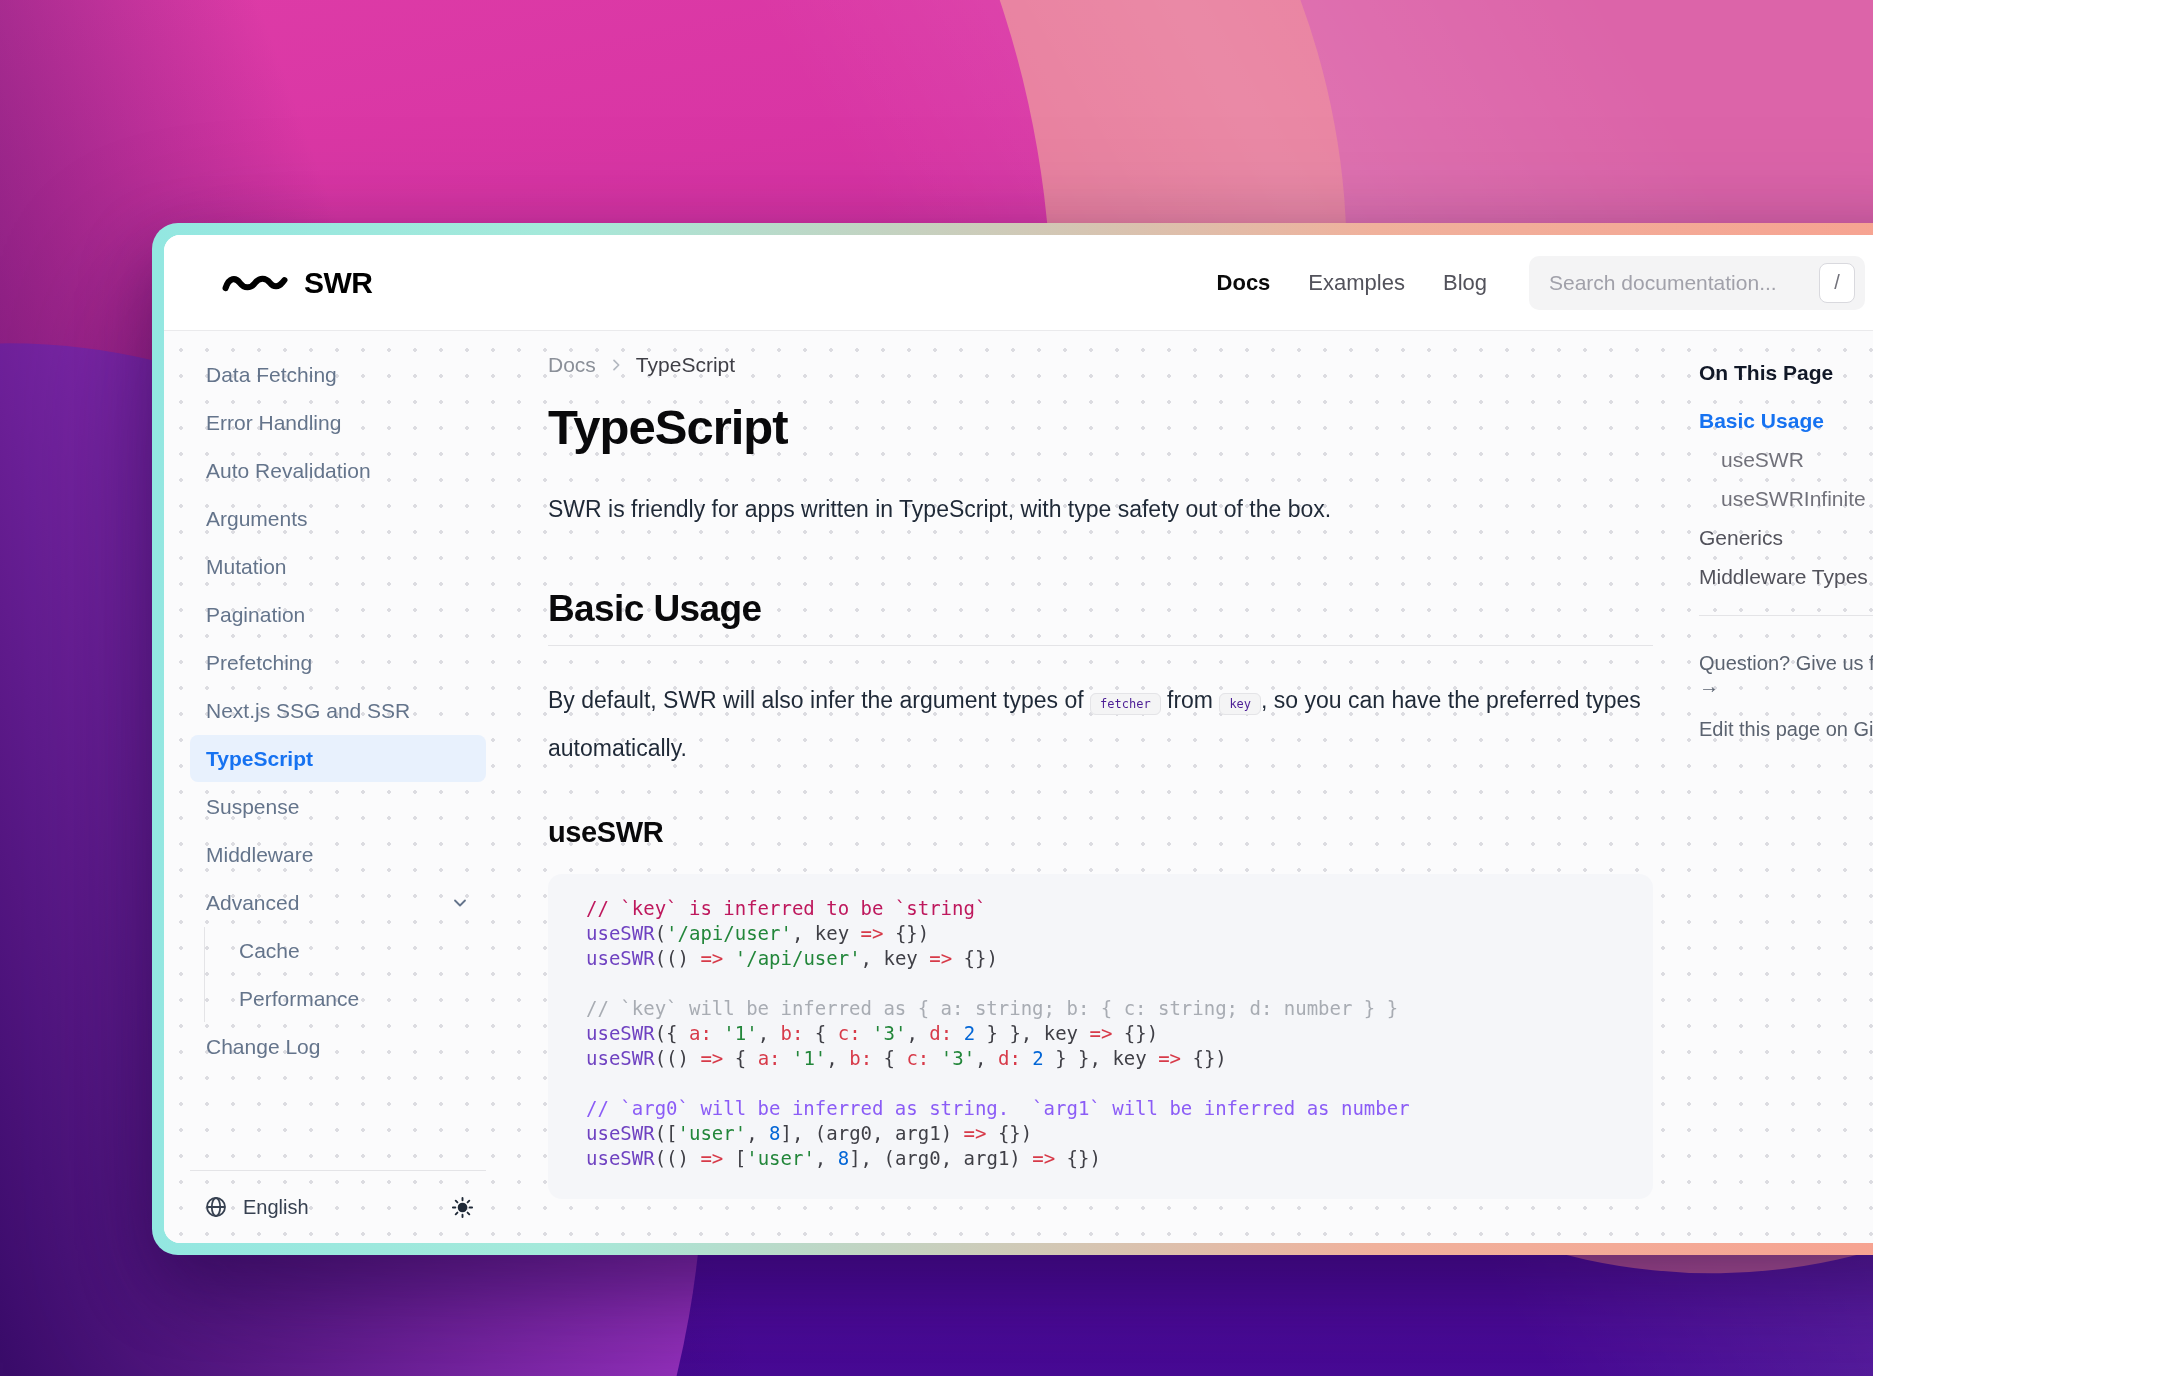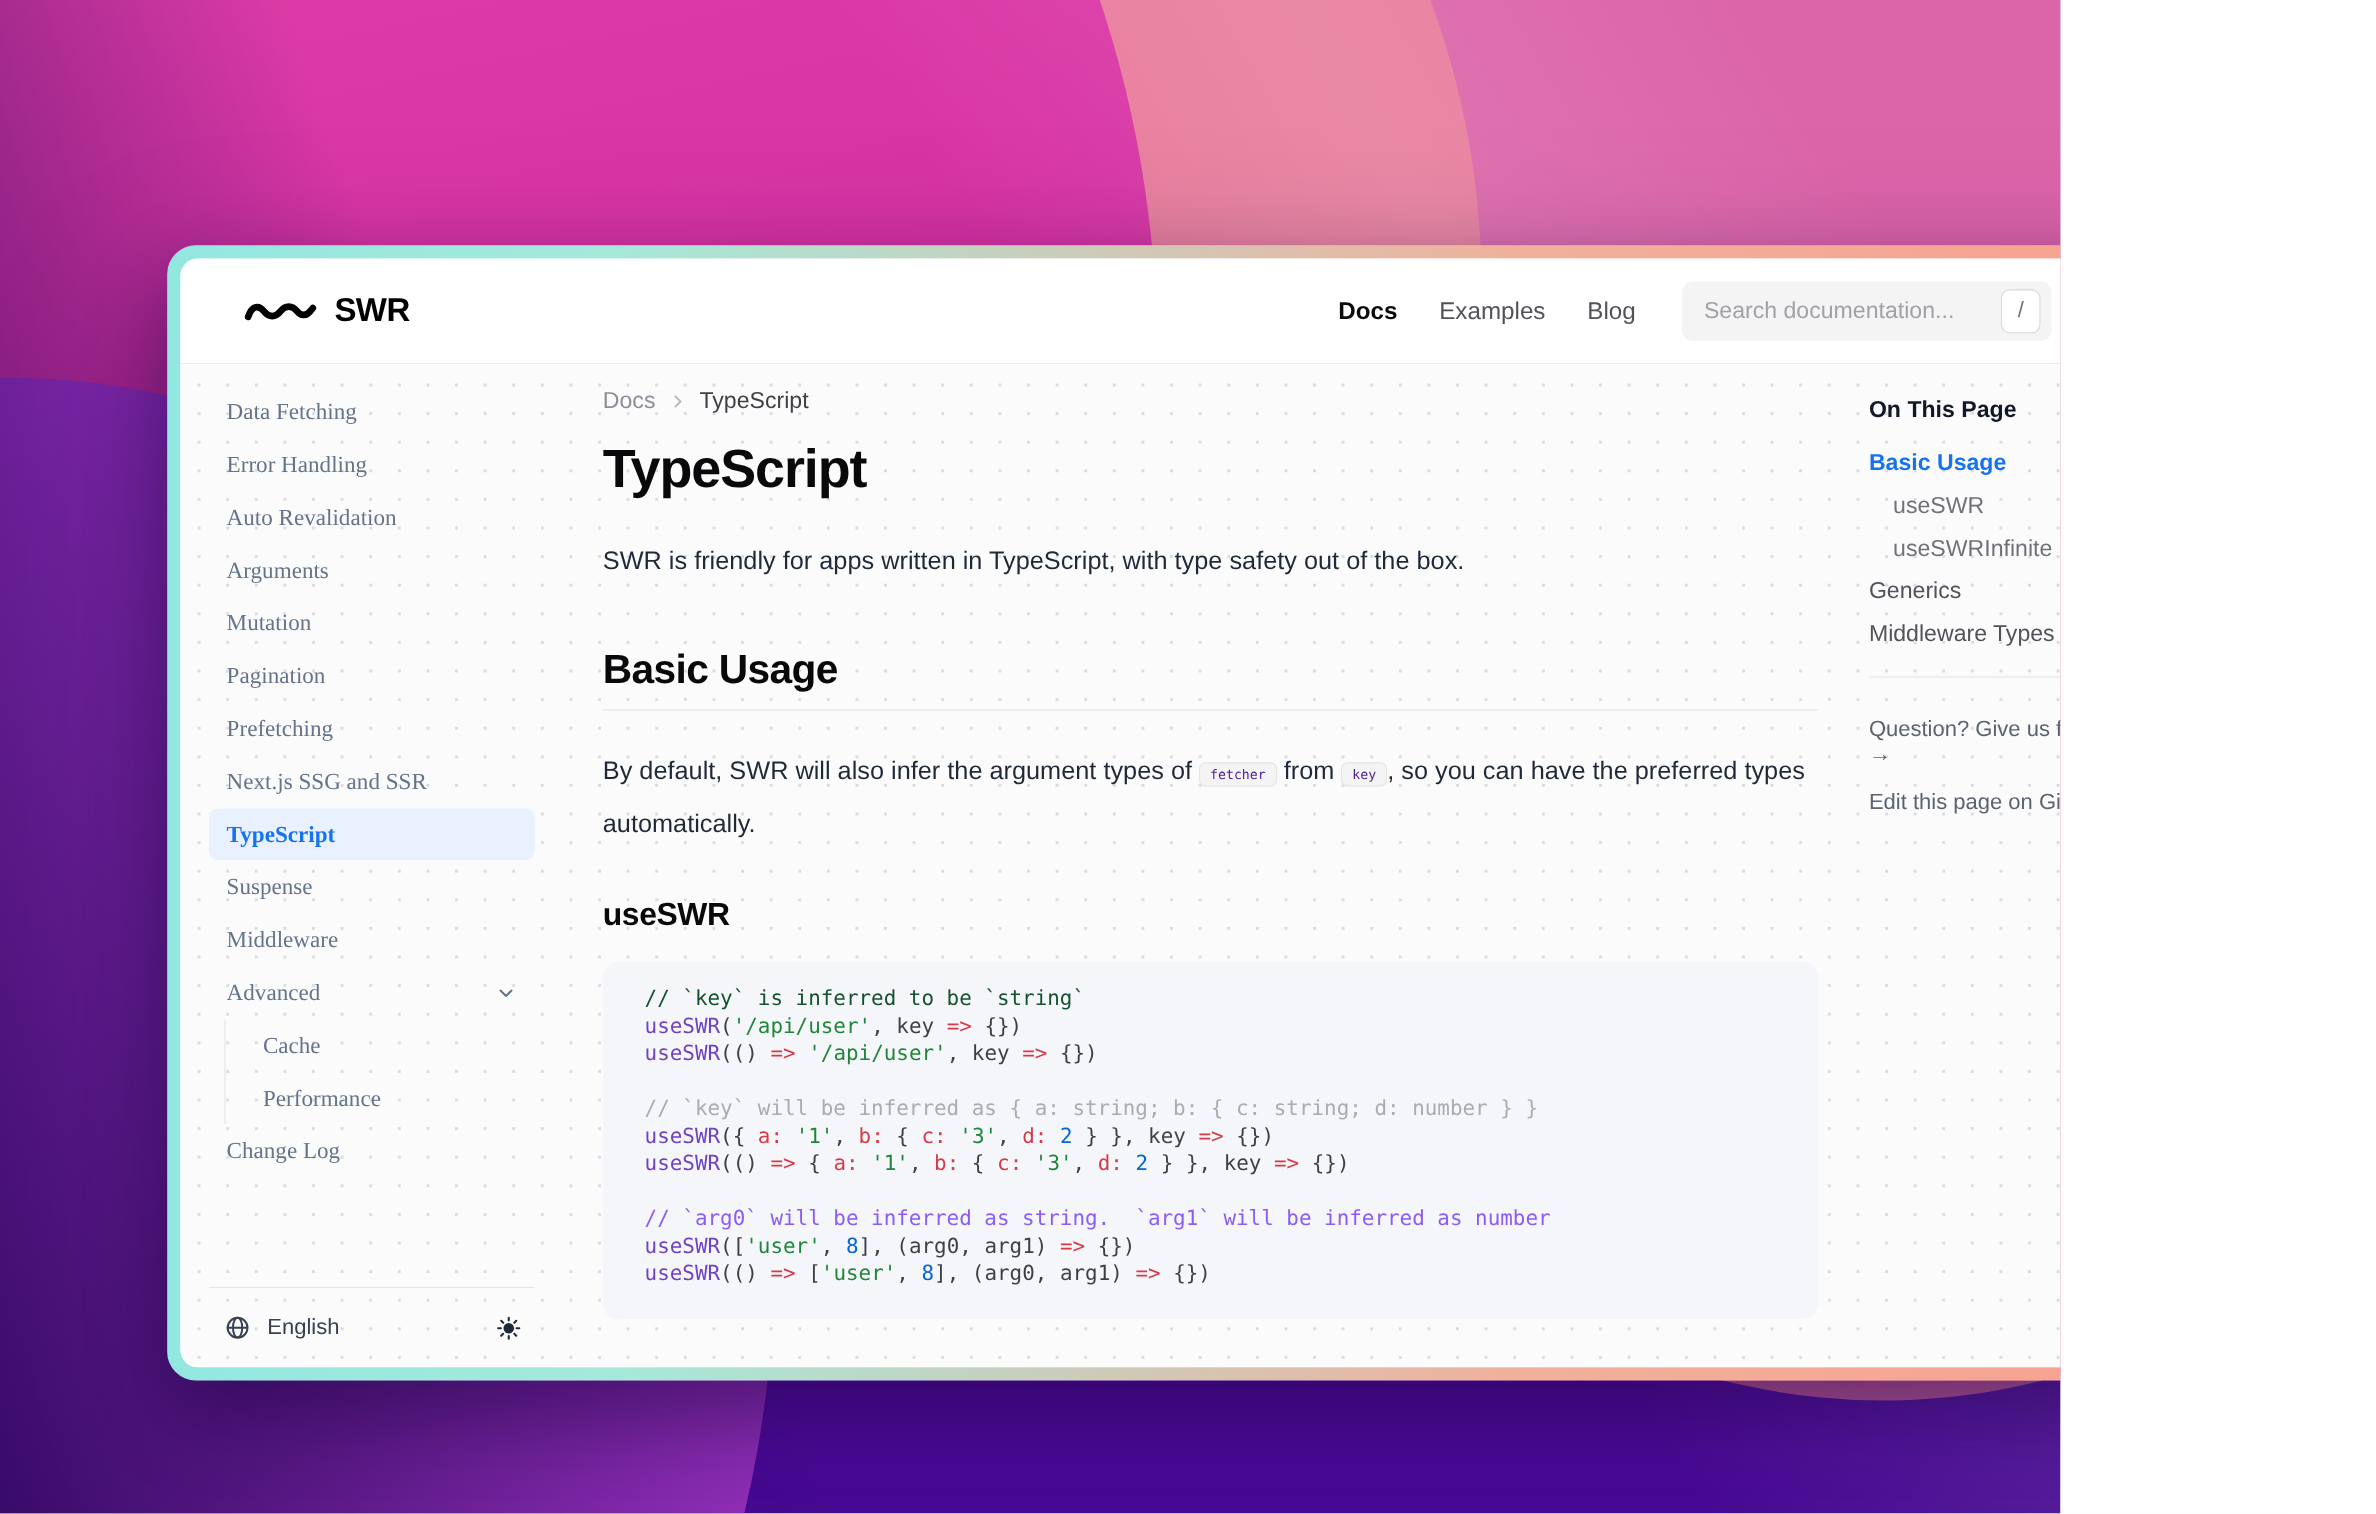--- a/index.html
+++ b/index.html
@@ -51,21 +51,21 @@
   .gh { margin-left:34px; display:flex; cursor:pointer; }
 
   
   .body-area { flex:1; display:flex; min-height:0; background-color:#fbfbfc;
     background-image:radial-gradient(circle, #dcdce1 1.6px, transparent 1.7px);
     background-size:26px 26px; background-position:4px 6px; }
 
   
   .sidebar { flex:none; width:340px; padding:20px 0 0 26px; display:flex; flex-direction:column; }
   .side-item { height:47px; display:flex; align-items:center; margin:0 18px 1px 0; padding:0 16px;
-    border-radius:8px; font-size:21px; color:#64748b; cursor:pointer;font-family:Liberation Serif, serif; }
+    border-radius:8px; font-size:21px; color:#64748b; cursor:pointer; }
   .side-item.active { background:var(--accent-bg); color:var(--accent); font-weight:700; }
   .side-item.expand { justify-content:space-between; }
   .side-chevron { display:flex; color:#64748b; }
   .side-sub { margin:1px 0 1px 14px; border-left:1px solid #e4e4e7; }
   .side-item.sub { padding-left:34px; margin-right:4px; }
   .side-spacer { flex:1; }
   .side-footer { flex:none; margin:0 18px 0 0; border-top:1px solid #e4e4e7; }
   .lang-row { height:72px; display:flex; align-items:center; padding:0 6px 0 14px; }
   .lang-left { display:flex; align-items:center; gap:15px; cursor:pointer; color:#374151; }
   .lang-label { font-size:20px; color:#374151; }
@@ -240,21 +240,21 @@
           <p class="intro">SWR is friendly for apps written in TypeScript, with type safety out of the box.</p>
 
           <h2 class="sec">Basic Usage</h2>
           <hr class="sec-rule">
 
           <p class="para" id="para1">By default, SWR will also infer the argument types of <code class="ichip">fetcher</code> from <code class="ichip">key</code>, so you can have the preferred types automatically.</p>
 
           <h3 class="sub">useSWR</h3>
 
           <div class="codeblock" id="codeblock">
-              <div class="code-line"><span style="color: #14532d;">// `key` is inferred to be `string`</span></div>
+              <div class="code-line"><span style="color: #be185d;">// `key` is inferred to be `string`</span></div>
               <div class="code-line"><span style="color: rgb(111, 66, 193);">useSWR</span><span style="color: rgb(63, 63, 70);">(</span><span style="color: rgb(34, 134, 58);">'/api/user'</span><span style="color: rgb(63, 63, 70);">, key </span><span style="color: rgb(215, 58, 73);">=&gt;</span><span style="color: rgb(63, 63, 70);"> {})</span></div>
               <div class="code-line"><span style="color: rgb(111, 66, 193);">useSWR</span><span style="color: rgb(63, 63, 70);">(() </span><span style="color: rgb(215, 58, 73);">=&gt;</span><span style="color: rgb(63, 63, 70);"> </span><span style="color: rgb(34, 134, 58);">'/api/user'</span><span style="color: rgb(63, 63, 70);">, key </span><span style="color: rgb(215, 58, 73);">=&gt;</span><span style="color: rgb(63, 63, 70);"> {})</span></div>
               <div class="code-line">&nbsp;</div>
               <div class="code-line"><span style="color: rgb(168, 172, 179);">// `key` will be inferred as { a: string; b: { c: string; d: number } }</span></div>
               <div class="code-line"><span style="color: rgb(111, 66, 193);">useSWR</span><span style="color: rgb(63, 63, 70);">({ </span><span style="color: rgb(215, 58, 73);">a:</span><span style="color: rgb(63, 63, 70);"> </span><span style="color: rgb(34, 134, 58);">'1'</span><span style="color: rgb(63, 63, 70);">, </span><span style="color: rgb(215, 58, 73);">b:</span><span style="color: rgb(63, 63, 70);"> { </span><span style="color: rgb(215, 58, 73);">c:</span><span style="color: rgb(63, 63, 70);"> </span><span style="color: rgb(34, 134, 58);">'3'</span><span style="color: rgb(63, 63, 70);">, </span><span style="color: rgb(215, 58, 73);">d:</span><span style="color: rgb(63, 63, 70);"> </span><span style="color: rgb(3, 102, 214);">2</span><span style="color: rgb(63, 63, 70);"> } }, key </span><span style="color: rgb(215, 58, 73);">=&gt;</span><span style="color: rgb(63, 63, 70);"> {})</span></div>
               <div class="code-line"><span style="color: rgb(111, 66, 193);">useSWR</span><span style="color: rgb(63, 63, 70);">(() </span><span style="color: rgb(215, 58, 73);">=&gt;</span><span style="color: rgb(63, 63, 70);"> { </span><span style="color: rgb(215, 58, 73);">a:</span><span style="color: rgb(63, 63, 70);"> </span><span style="color: rgb(34, 134, 58);">'1'</span><span style="color: rgb(63, 63, 70);">, </span><span style="color: rgb(215, 58, 73);">b:</span><span style="color: rgb(63, 63, 70);"> { </span><span style="color: rgb(215, 58, 73);">c:</span><span style="color: rgb(63, 63, 70);"> </span><span style="color: rgb(34, 134, 58);">'3'</span><span style="color: rgb(63, 63, 70);">, </span><span style="color: rgb(215, 58, 73);">d:</span><span style="color: rgb(63, 63, 70);"> </span><span style="color: rgb(3, 102, 214);">2</span><span style="color: rgb(63, 63, 70);"> } }, key </span><span style="color: rgb(215, 58, 73);">=&gt;</span><span style="color: rgb(63, 63, 70);"> {})</span></div>
               <div class="code-line">&nbsp;</div>
               <div class="code-line"><span style="color: #8b5cf6;">// `arg0` will be inferred as string.  `arg1` will be inferred as number</span></div>
               <div class="code-line"><span style="color: rgb(111, 66, 193);">useSWR</span><span style="color: rgb(63, 63, 70);">([</span><span style="color: rgb(34, 134, 58);">'user'</span><span style="color: rgb(63, 63, 70);">, </span><span style="color: rgb(3, 102, 214);">8</span><span style="color: rgb(63, 63, 70);">], (arg0, arg1) </span><span style="color: rgb(215, 58, 73);">=&gt;</span><span style="color: rgb(63, 63, 70);"> {})</span></div>
               <div class="code-line"><span style="color: rgb(111, 66, 193);">useSWR</span><span style="color: rgb(63, 63, 70);">(() </span><span style="color: rgb(215, 58, 73);">=&gt;</span><span style="color: rgb(63, 63, 70);"> [</span><span style="color: rgb(34, 134, 58);">'user'</span><span style="color: rgb(63, 63, 70);">, </span><span style="color: rgb(3, 102, 214);">8</span><span style="color: rgb(63, 63, 70);">], (arg0, arg1) </span><span style="color: rgb(215, 58, 73);">=&gt;</span><span style="color: rgb(63, 63, 70);"> {})</span></div>

